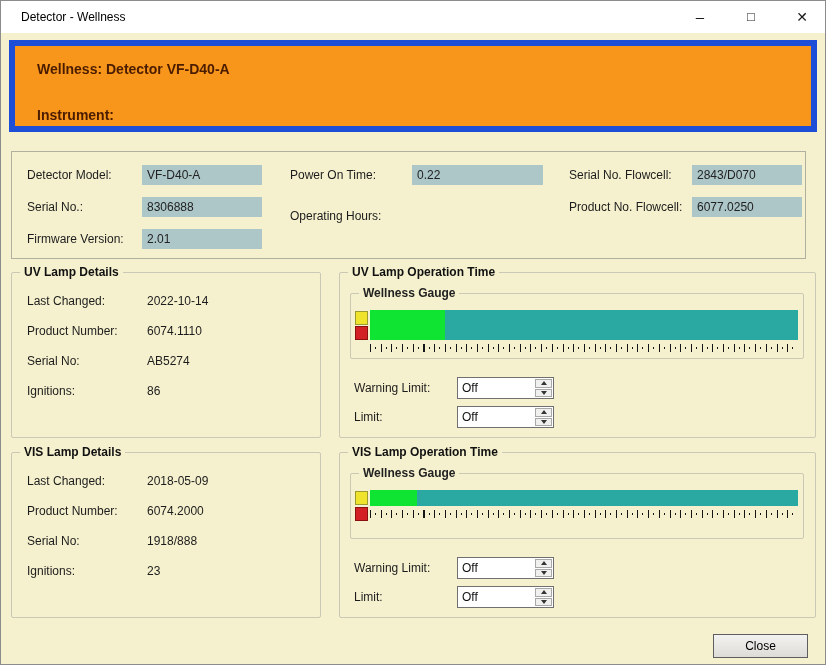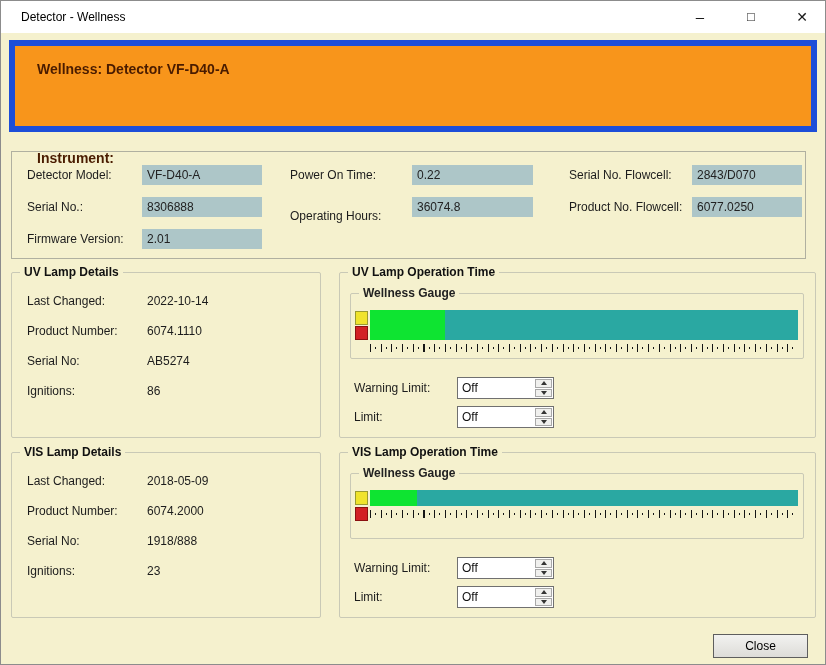--- a/index.html
+++ b/index.html
@@ -16,21 +16,21 @@
              font-size:14px; color:#1a1a1a; cursor:default; }
   .win-btn.min { right:108px; font-size:15px; }
   .win-btn.max { right:57px; font-size:13px; }
   .win-btn.close { right:6px; font-size:14px; }
   
   .client { position:absolute; left:0; top:32px; right:0; bottom:0; background:var(--client-bg,#F5F1CE); }
   
   .banner { position:absolute; left:8px; top:7px; width:808px; height:92px;
             background:var(--header-bg,#F8951B); border:6px solid #1d4ed8; }
   .banner .l1 { position:absolute; left:22px; top:15px; font-size:14px; font-weight:bold; color:#4a1c00; }
-  .banner .l2 { position:absolute; left:22px; top:61px; font-size:14px; font-weight:bold; color:#4a1c00;margin-top:43px; }
+  .banner .l2 { position:absolute; left:22px; top:61px; font-size:14px; font-weight:bold; color:#4a1c00; }
   
   .info-panel { position:absolute; left:10px; top:118px; width:795px; height:108px;
                 border:1px solid #b0b0a0; }
   .lbl { position:absolute; height:20px; line-height:20px; font-size:12px; color:#1c1c1c; white-space:nowrap; }
   .fld { position:absolute; height:20px; line-height:20px; font-size:12px; color:#222;
          background:var(--field-bg,#ADC6C8); padding-left:5px; white-space:nowrap; }
   
   .groupbox { position:absolute; border:1px solid #c9c9b6; border-radius:2px; }
   .groupbox > .gb-title { position:absolute; top:-8px; left:8px; padding:0 4px;
         background:var(--client-bg,#F5F1CE); font-size:12px; font-weight:bold; color:#111; white-space:nowrap; }
@@ -92,23 +92,22 @@
 
     <div class="info-panel">
       <div class="lbl" style="left:15px;top:13px">Detector Model:</div>
       <div class="fld" style="left:130px;top:13px;width:120px">VF-D40-A</div>
       <div class="lbl" style="left:15px;top:45px">Serial No.:</div>
       <div class="fld" style="left:130px;top:45px;width:120px">8306888</div>
       <div class="lbl" style="left:15px;top:77px">Firmware Version:</div>
       <div class="fld" style="left:130px;top:77px;width:120px">2.01</div>
 
       <div class="lbl" style="left:278px;top:13px">Power On Time:</div>
-      <div class="fld" style="left:400px;top:13px;width:121px">0.22</div>
+      <div class="fld" style="left:400px;top:13px;width:131px">0.22</div>
       <div class="lbl" style="left:278px;top:54px">Operating Hours:</div>
-      <div class="fld" style="left:400px;top:45px;width:121px">36074.8</div>
 
       <div class="lbl" style="left:557px;top:13px">Serial No. Flowcell:</div>
       <div class="fld" style="left:680px;top:13px;width:110px">2843/D070</div>
       <div class="lbl" style="left:557px;top:45px">Product No. Flowcell:</div>
       <div class="fld" style="left:680px;top:45px;width:110px">6077.0250</div>
     </div>
 
     <div class="groupbox gb-details" style="top:239px">
       <div class="gb-title">UV Lamp Details</div>
       <div class="row-lbl" style="top:18px">Last Changed:</div>

